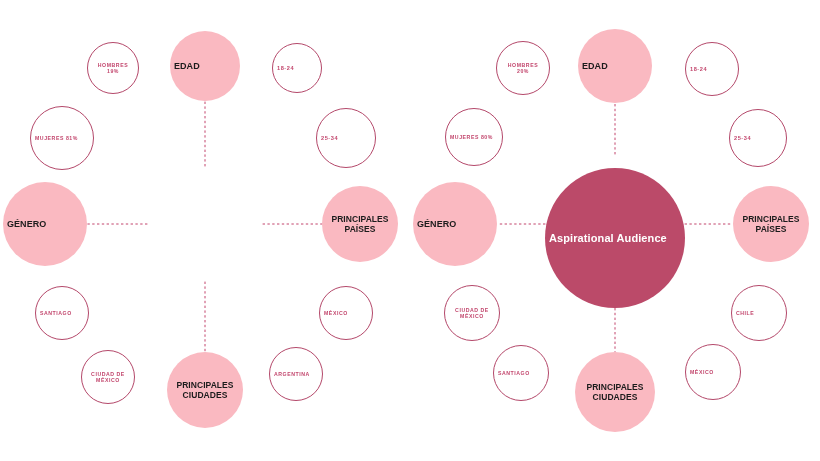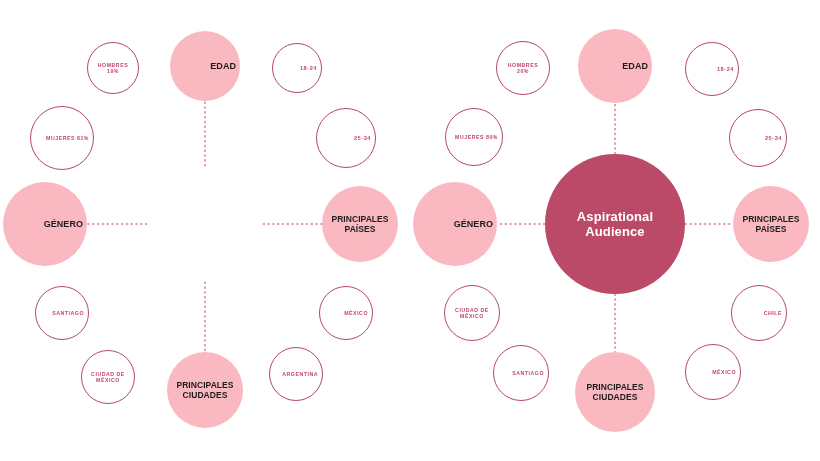--- a/index.html
+++ b/index.html
@@ -34,21 +34,21 @@
     width: 410px; height: 461px;
     overflow: visible;
   }
 
   .node {
     position: absolute;
     box-sizing: border-box;
     border-radius: 50%;
     display: flex;
     align-items: center;
-    justify-content: flex-end;
+    justify-content: flex-start;
     text-align: center;
     line-height: 1.18;
   }
 
   
   .node.hub {
     background: #bb4a69;
     color: #ffffff;
     font-weight: bold;
     letter-spacing: 0.1px;
@@ -121,21 +121,21 @@
         <span>ARGENTINA</span>
       </div>
     </div>
   <div class="panel" id="panel-right">
       <svg class="spokes" width="410" height="461">
         <line x1="205" y1="154" x2="205" y2="103" stroke="#c2456c" stroke-width="1" stroke-dasharray="1.6 3.2" stroke-linecap="round"></line>
         <line x1="135" y1="224" x2="87" y2="224" stroke="#c2456c" stroke-width="1" stroke-dasharray="1.6 3.2" stroke-linecap="round"></line>
         <line x1="275" y1="224" x2="323" y2="224" stroke="#c2456c" stroke-width="1" stroke-dasharray="1.6 3.2" stroke-linecap="round"></line>
         <line x1="205" y1="294" x2="205" y2="352" stroke="#c2456c" stroke-width="1" stroke-dasharray="1.6 3.2" stroke-linecap="round"></line>
       </svg>
-      <div class="node hub" style="left: 135px; top: 154px; width: 140px; height: 140px; font-size: 13px;">
+      <div class="node hub" style="left: 135px; top: 168px; width: 140px; height: 140px; font-size: 11px;">
         <span>Aspirational Audience</span>
       </div>
       <div class="node category" style="left: 168px; top: 29px; width: 74px; height: 74px; font-size: 9px;">
         <span>EDAD</span>
       </div>
       <div class="node category" style="left: 3px; top: 182px; width: 84px; height: 84px; font-size: 9px;">
         <span>GÉNERO</span>
       </div>
       <div class="node category" style="left: 323px; top: 186px; width: 76px; height: 76px; font-size: 8.5px;">
         <span>PRINCIPALES PAÍSES</span>

